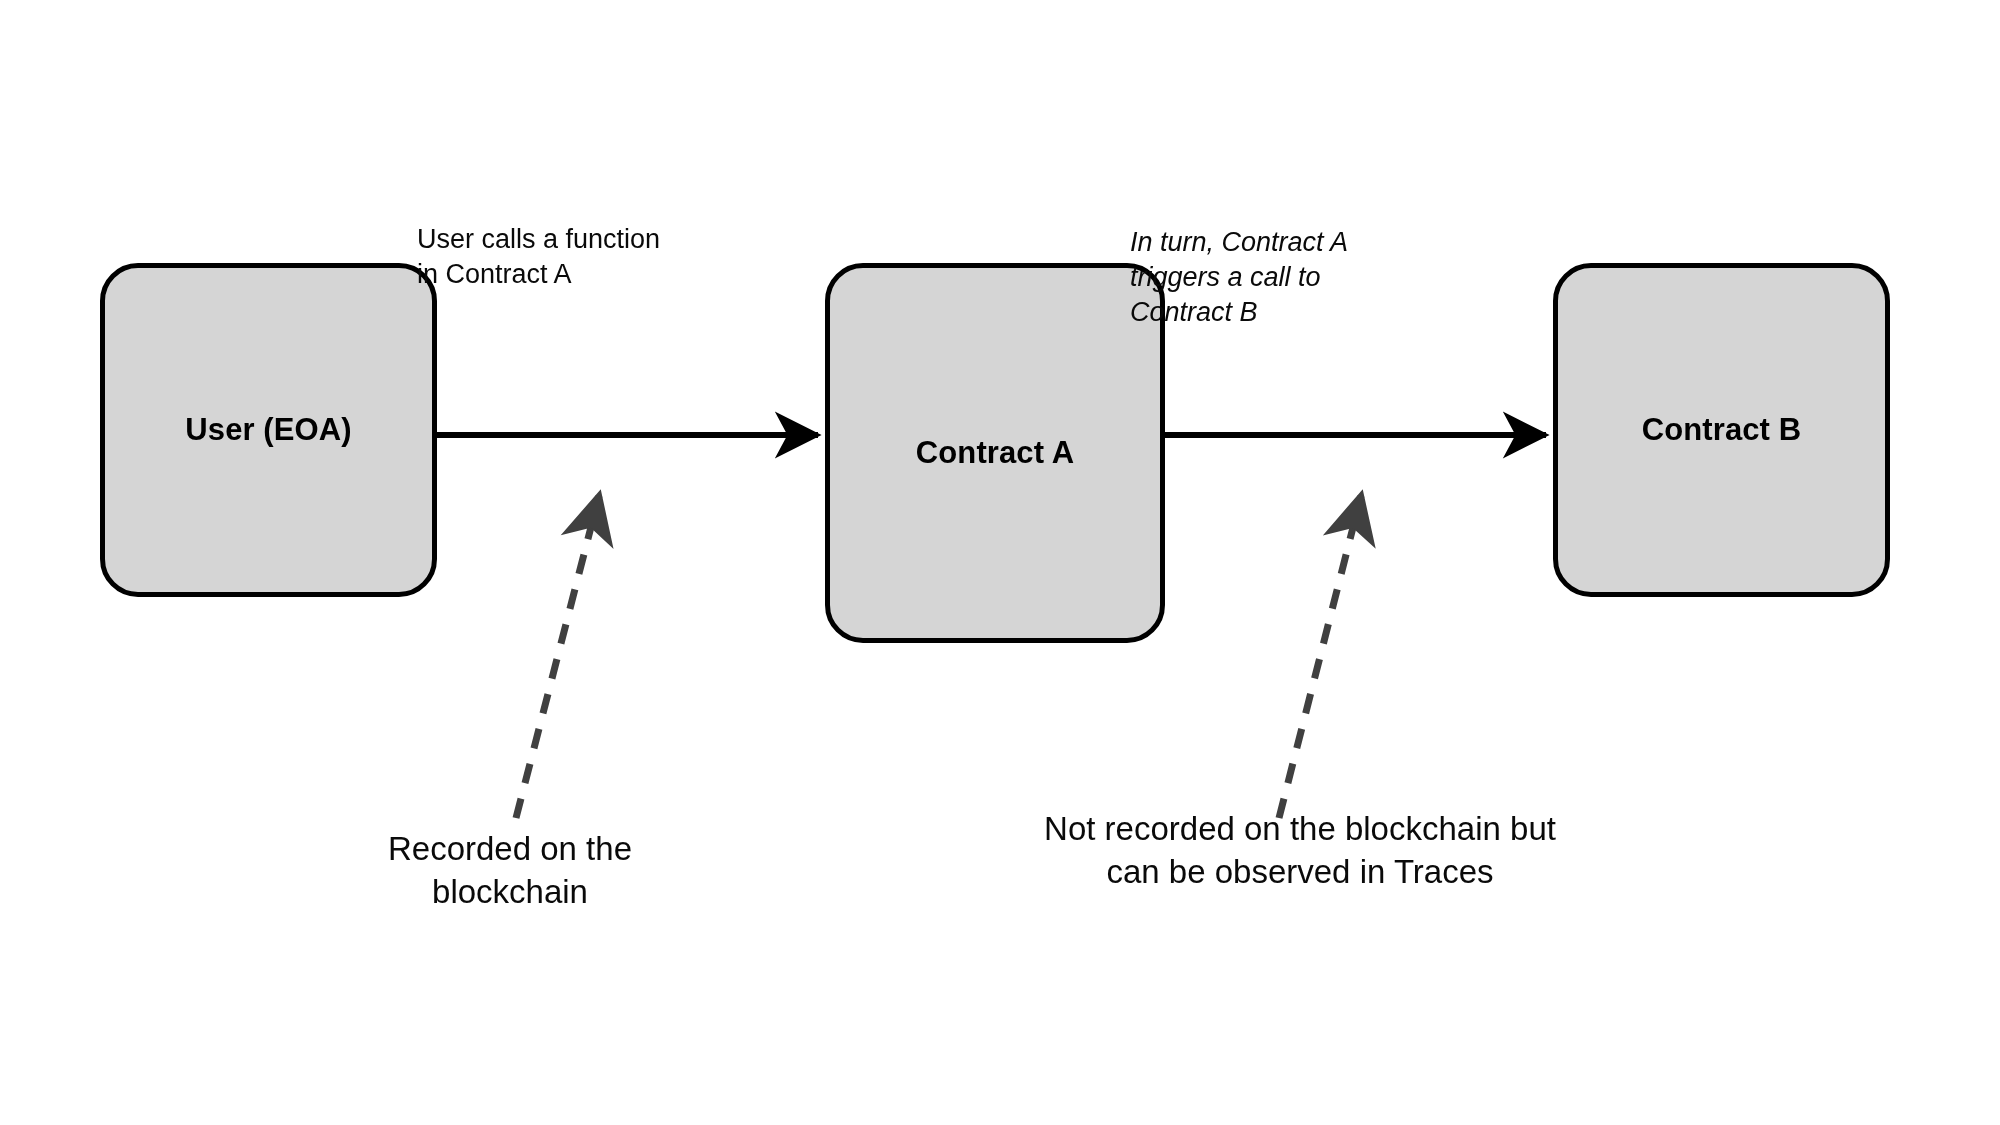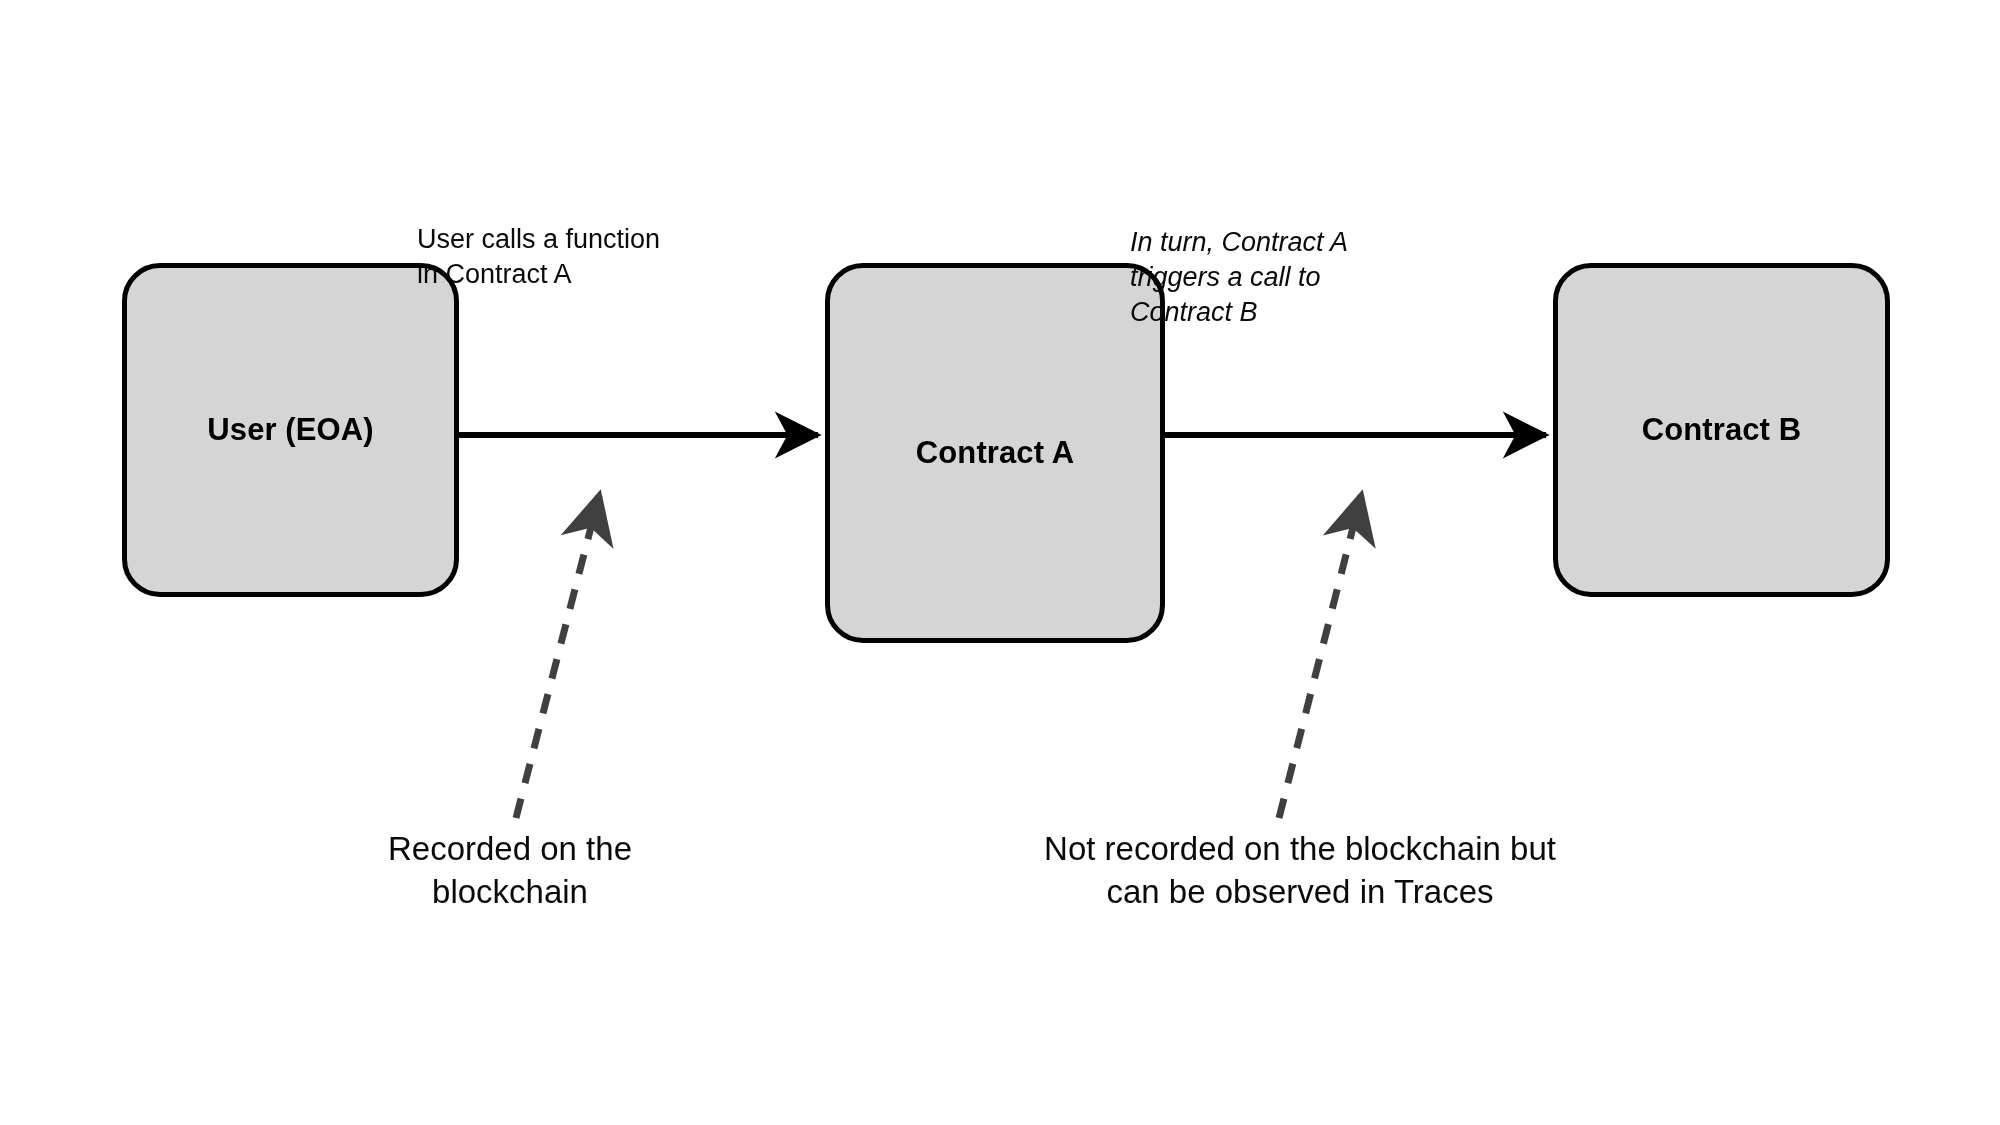--- a/index.html
+++ b/index.html
@@ -59,28 +59,28 @@
     font-family: "Liberation Sans", "DejaVu Sans", sans-serif;
     font-size: 33px;
     font-weight: normal;
     color: #0a0a0a;
     line-height: 1.30;
     text-align: center;
     white-space: pre-line;
     z-index: 4;
   }
   
-  #node-user      { left: 100px;  top: 263px; width: 337px; height: 334px; margin-left: 22px; }
+  #node-user      { left: 100px;  top: 263px; width: 337px; height: 334px; }
   #node-contract-a{ left: 825px;  top: 263px; width: 340px; height: 380px; }
   #node-contract-b{ left: 1553px; top: 263px; width: 337px; height: 334px; }
   
   #caption-user-to-a   { left: 417px;  top: 222px; width: 440px; }
   #caption-a-to-b      { left: 1130px; top: 225px; width: 400px; font-style: italic; }
   #annotation-recorded { left: 330px;  top: 828px; width: 360px; }
-  #annotation-trace    { left: 1010px; top: 828px; width: 580px; }
+  #annotation-trace    { left: 1010px; top: 808px; width: 580px; }
 </style>
 </head>
 <body>
 
 <div id="canvas">
 
   <svg id="vector-layer" viewBox="0 0 2000 1125" xmlns="http://www.w3.org/2000/svg">
     <defs>
       <marker id="solid-arrowhead" markerWidth="9" markerHeight="9" refX="7.6" refY="4.5" orient="auto" markerUnits="strokeWidth">
         <path d="M 0.4 0.6 L 8.2 4.5 L 0.4 8.4 L 2.5 4.5 Z" fill="#000000"></path>

